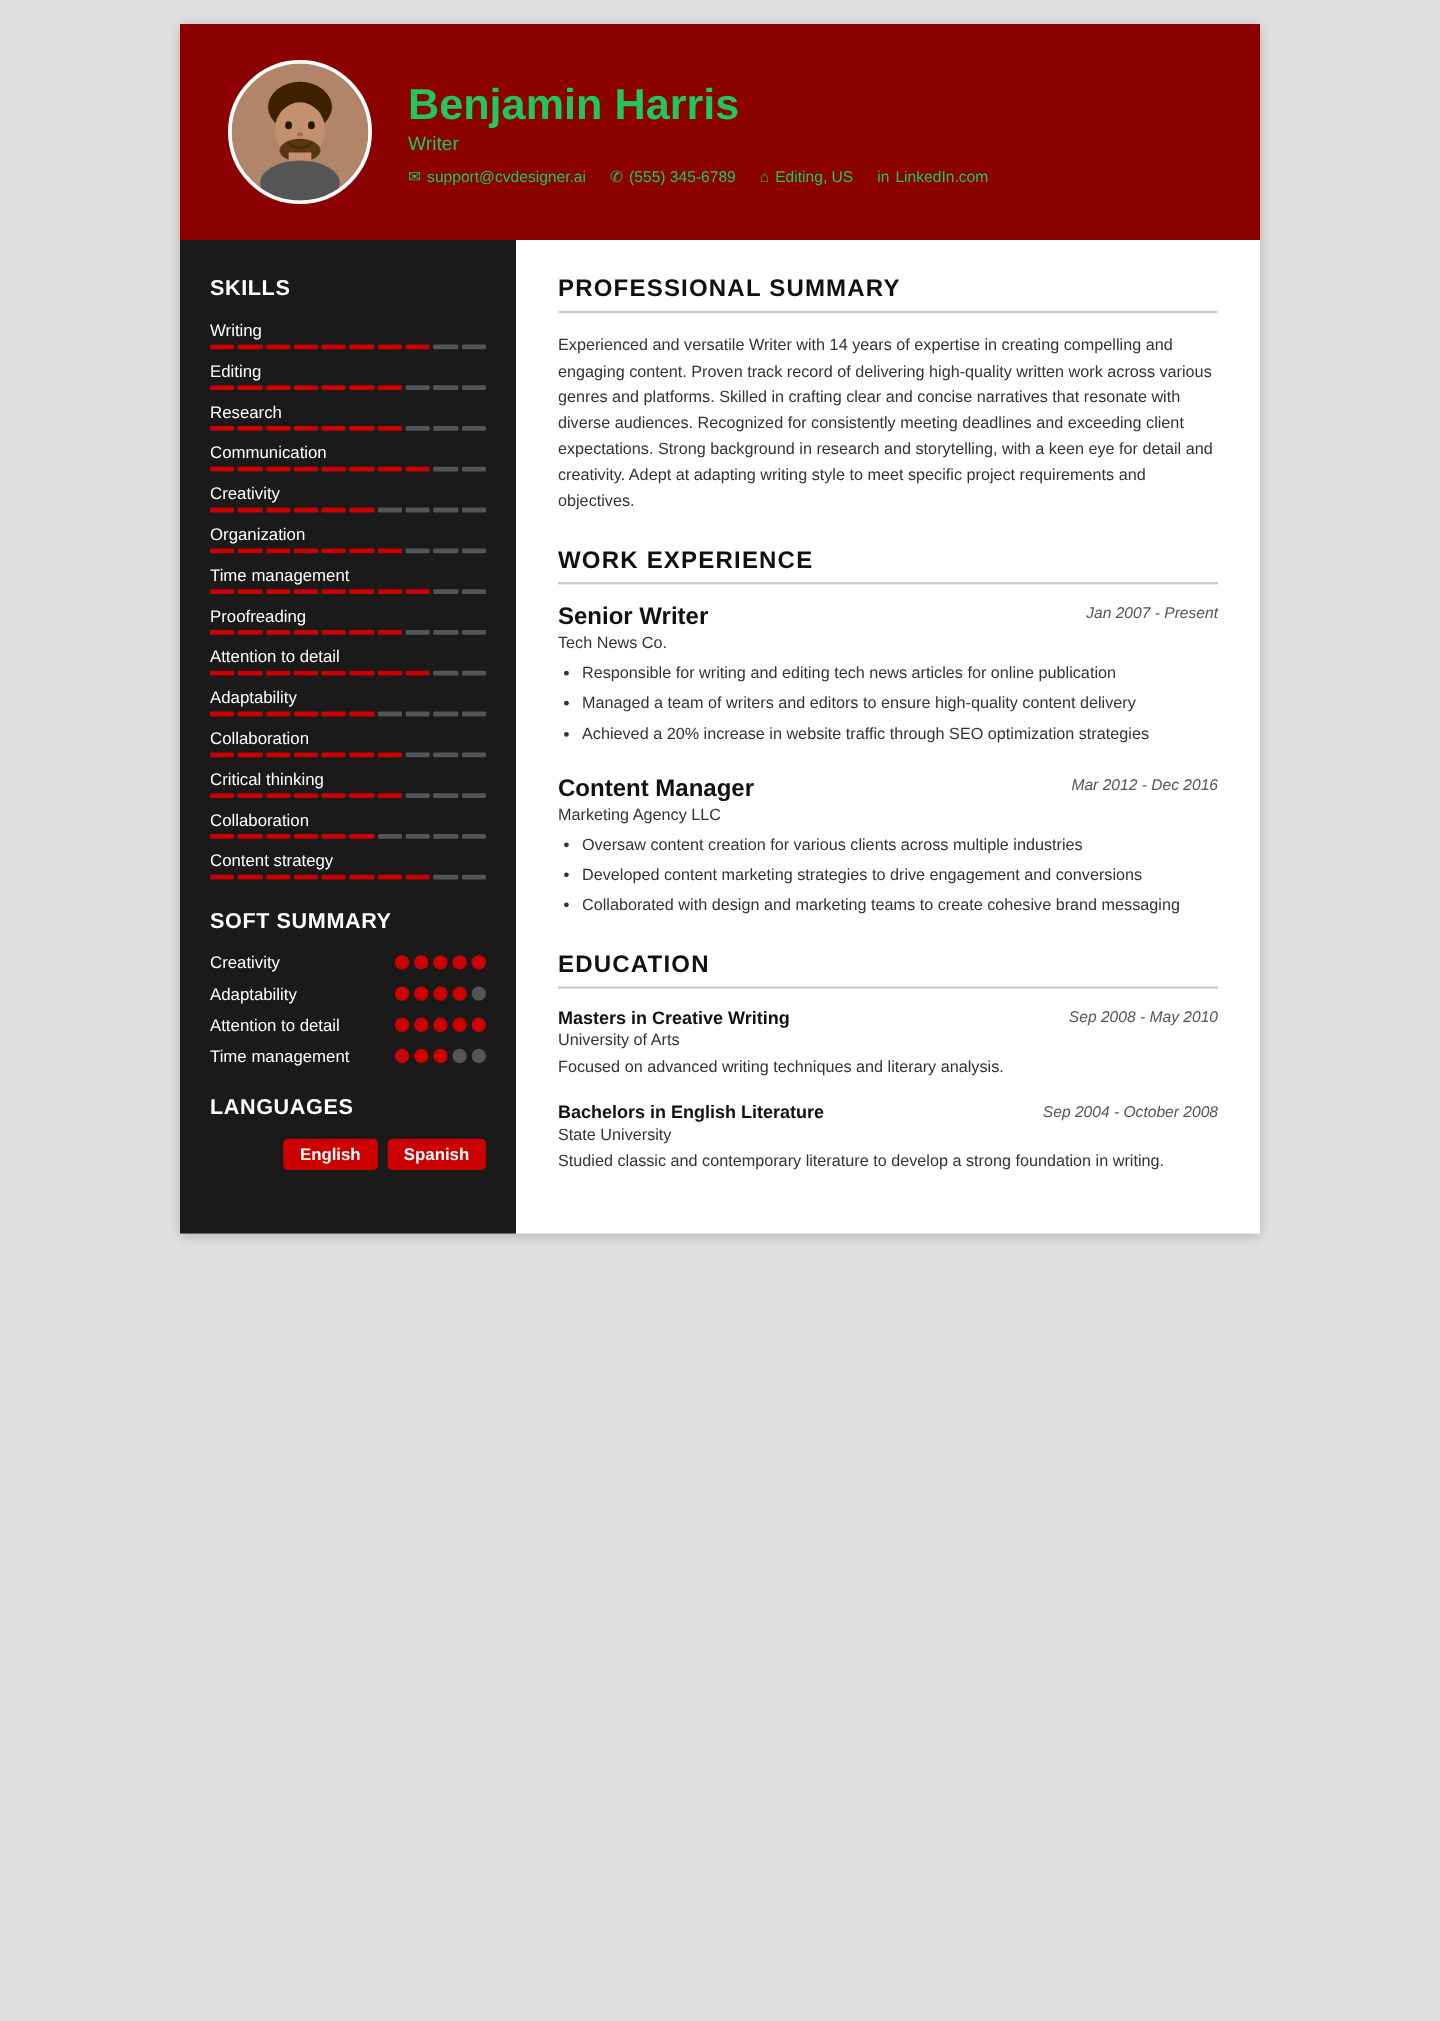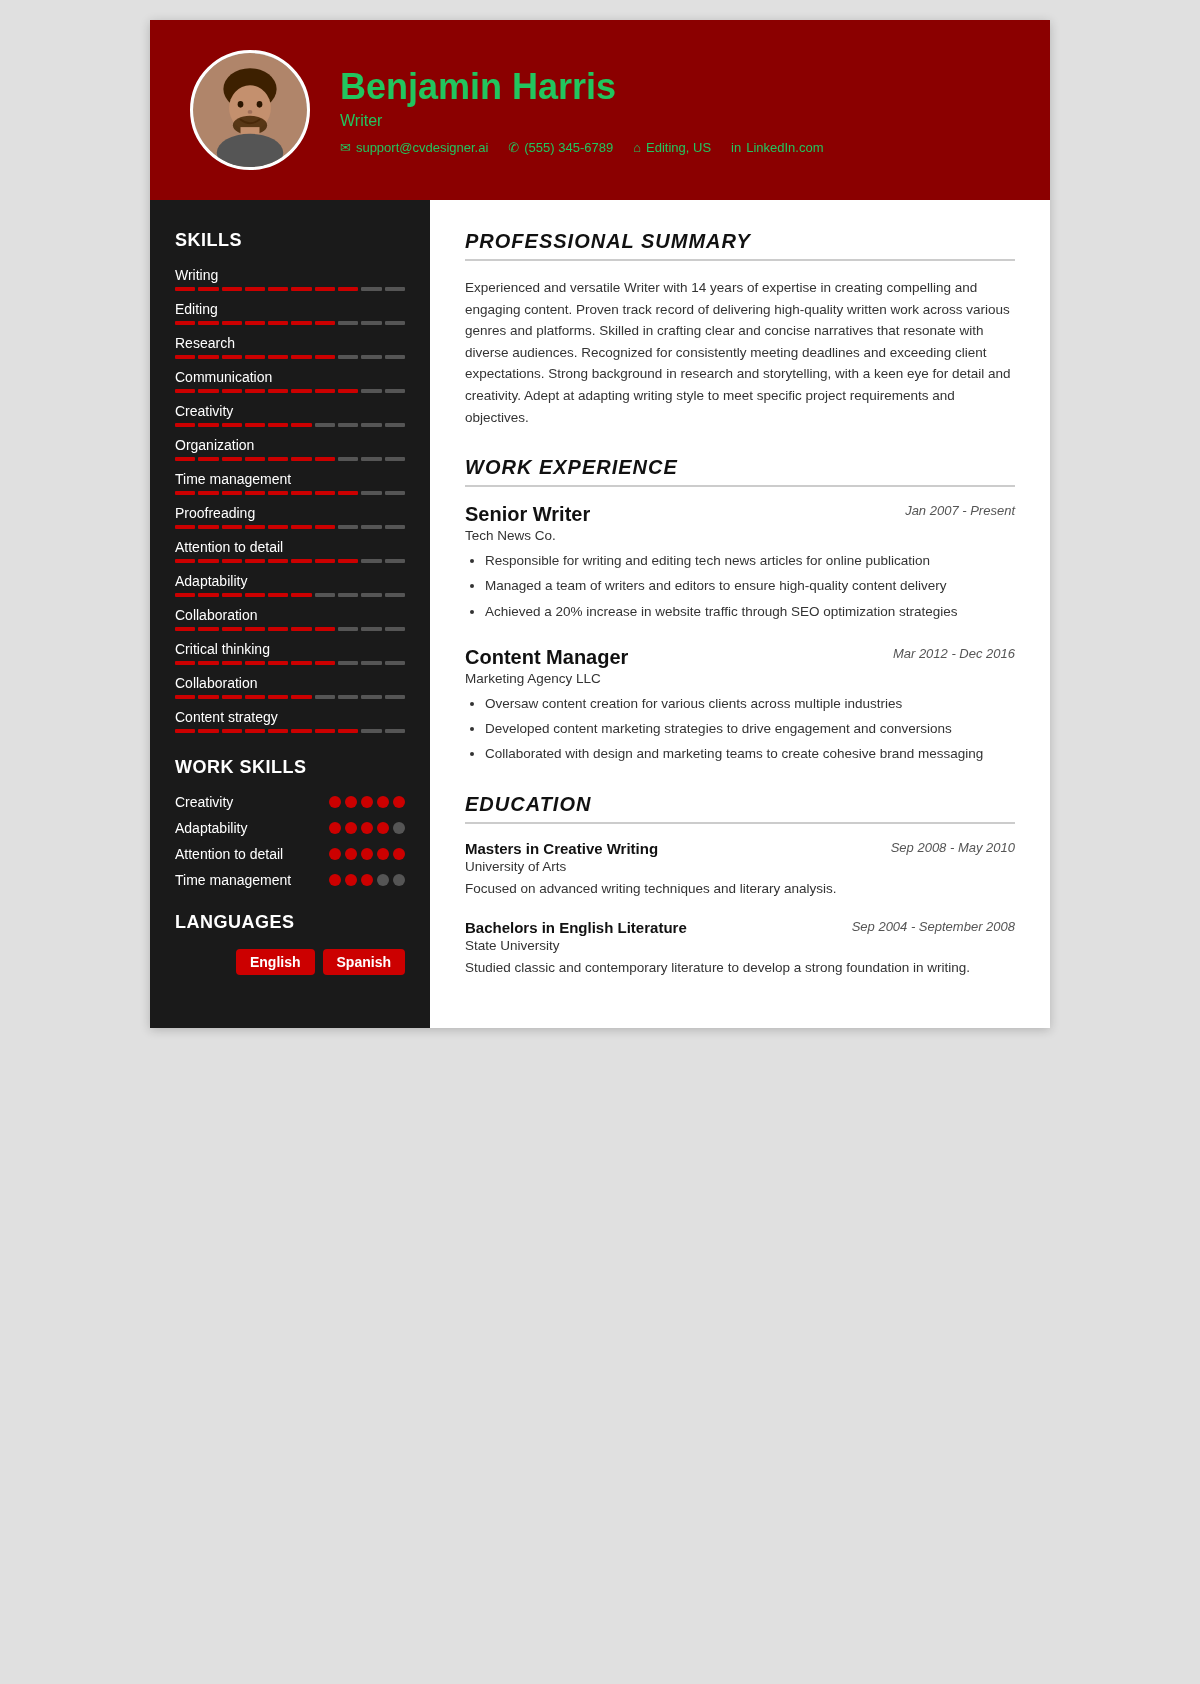--- a/index.html
+++ b/index.html
@@ -133,21 +133,20 @@
     .section-title {
       font-size: 20px;
       font-weight: bold;
       letter-spacing: 1px;
       border-bottom: 2px solid #ccc;
       padding-bottom: 6px;
       margin-bottom: 16px;
       margin-top: 28px;
       text-transform: uppercase;
       color: #111;
-      font-style: italic;
     }
     .section-title:first-child { margin-top: 0; }
     .summary-text {
       font-size: 13.5px;
       line-height: 1.6;
       color: #333;
     }
     
     .job { margin-bottom: 24px; }
     .job-header {
@@ -442,21 +441,21 @@
               <div class="skill-seg filled" style="width:9.5%"></div>
               <div class="skill-seg filled" style="width:9.5%"></div>
               <div class="skill-seg filled" style="width:9.5%"></div>
               <div class="skill-seg filled" style="width:9.5%"></div>
               <div class="skill-seg empty" style="width:9.5%"></div>
               <div class="skill-seg empty" style="width:9.5%"></div>
             </div>
           </div>
         </div>
 
-      <div class="sidebar-section-title">WORK SKILLS</div>
+      <div class="sidebar-section-title">SOFT SUMMARY</div>
       <div class="soft-skills-list" id="soft-skills-list">
           <div class="soft-skill-item">
             <div class="soft-skill-name">Creativity</div>
             <div class="dots">
               <div class="dot filled"></div>
               <div class="dot filled"></div>
               <div class="dot filled"></div>
               <div class="dot filled"></div>
               <div class="dot filled"></div>
             </div>
@@ -538,21 +537,21 @@
       <div class="edu-header">
         <span class="edu-degree">Masters in Creative Writing</span>
         <span class="edu-dates">Sep 2008 - May 2010</span>
       </div>
       <div class="edu-school">University of Arts</div>
       <div class="edu-desc">Focused on advanced writing techniques and literary analysis.</div>
     </div>
           <div class="edu">
       <div class="edu-header">
         <span class="edu-degree">Bachelors in English Literature</span>
-        <span class="edu-dates">Sep 2004 - September 2008</span>
+        <span class="edu-dates">Sep 2004 - October 2008</span>
       </div>
       <div class="edu-school">State University</div>
       <div class="edu-desc">Studied classic and contemporary literature to develop a strong foundation in writing.</div>
     </div>
         </div>
     </div>
   </div>
 </div>
 
 </body></html>

